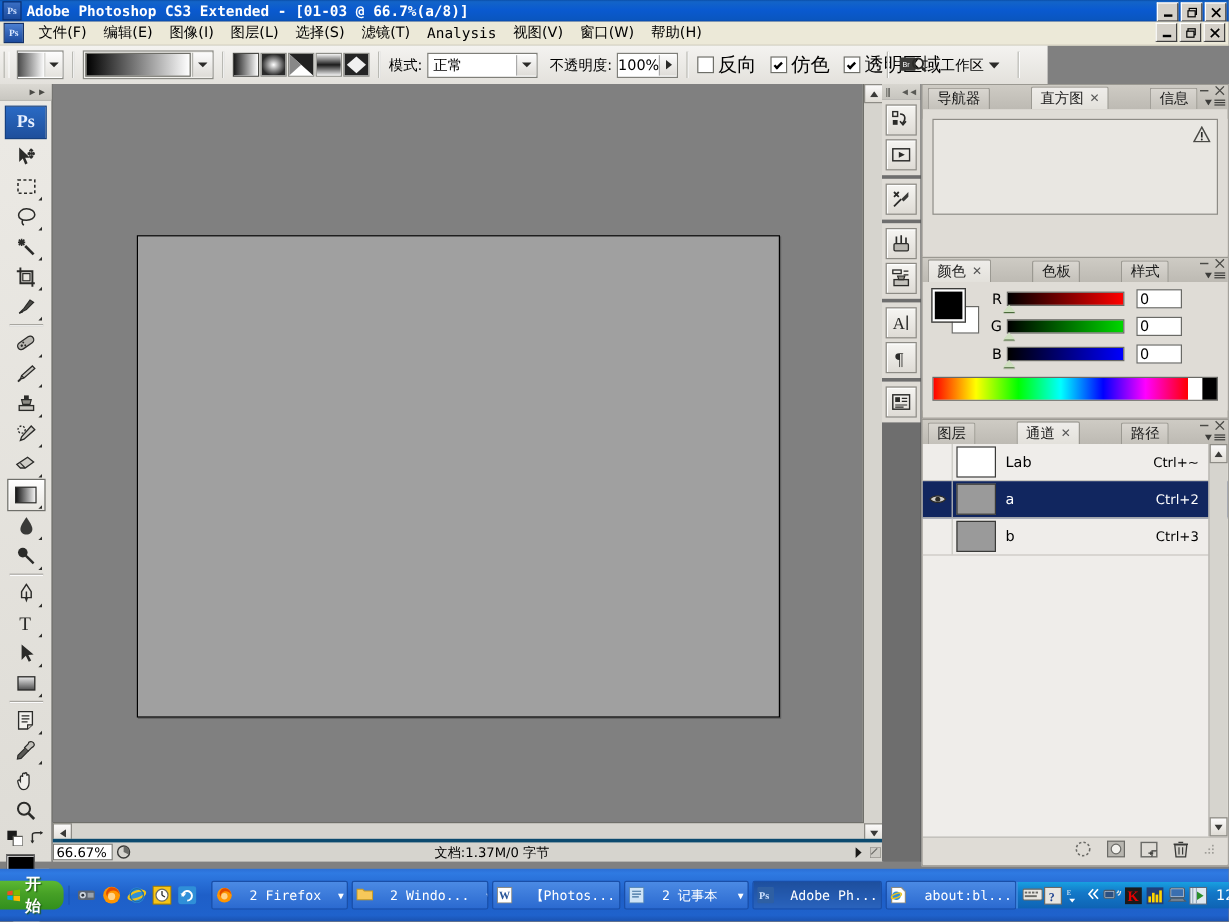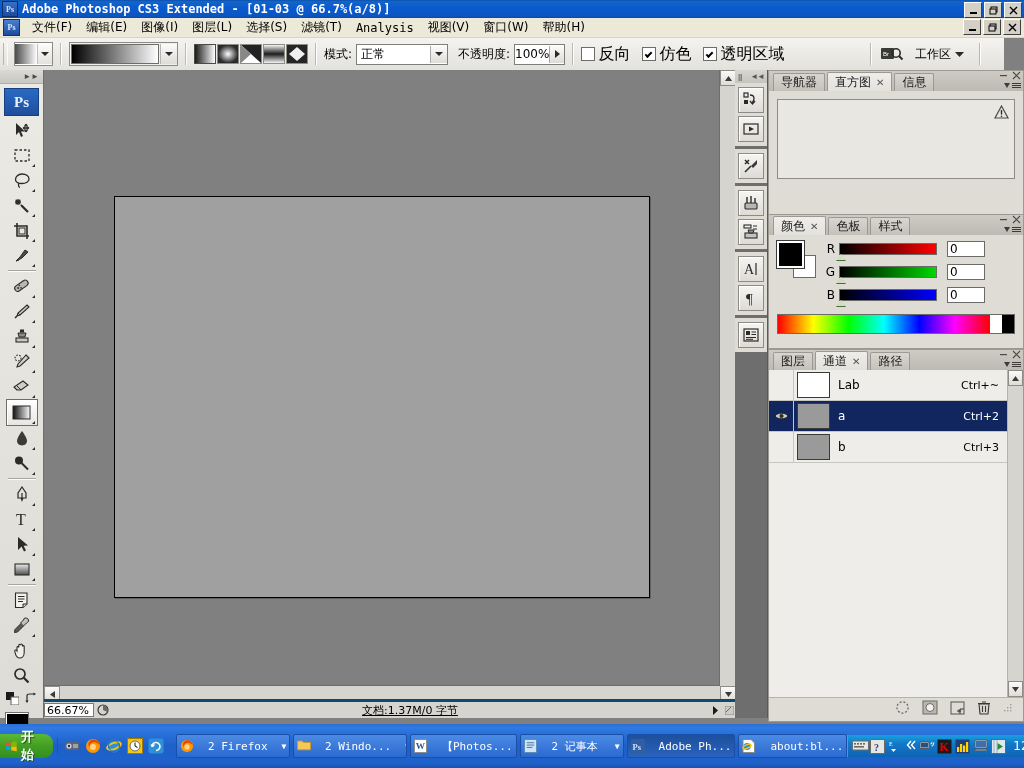--- a/index.html
+++ b/index.html
@@ -54,21 +54,21 @@
     font-family:"Liberation Serif",serif;
   }
   .menu-item{
     padding:2px 7px;font-size:12px;color:#000;white-space:nowrap;cursor:default;
     font-family:"DejaVu Sans","Liberation Sans",sans-serif;
   }
   .menu-win-btns{position:absolute;right:3px;top:1px;display:flex;gap:2px;}
 
   
   .optionsbar{
-    position:absolute;left:0;top:38px;width:1004px;height:32px;
+    position:absolute;left:0;top:38px;width:873px;height:32px;
     background:linear-gradient(to bottom,#f4f3f0,#e3e1dc);
     border-bottom:1px solid #9a9a93;
     display:flex;align-items:center;
   }
   .opt-grip{width:10px;height:32px;display:flex;align-items:center;justify-content:center;}
   .opt-grip i{display:block;width:3px;height:22px;border-left:1px solid #b6b6b0;border-right:1px solid #fbfbfb;}
   .preset-box{
     display:flex;align-items:center;margin-left:4px;
     border:1px solid #8b8b85;background:#fff;height:22px;
   }
@@ -148,38 +148,38 @@
   }
   .vscroll{position:absolute;right:0;top:0;width:16px;height:632px;background:#d6d4ce;border-left:1px solid #6f6f6a;}
   .hscroll{position:absolute;left:0;bottom:16px;right:16px;height:16px;background:#d6d4ce;border-top:1px solid #6f6f6a;}
   .sb-btn{width:16px;height:16px;background:linear-gradient(to bottom,#fbfafa,#dfdcd5);border:1px solid #8e8c86;box-sizing:border-box;display:flex;align-items:center;justify-content:center;}
   .statusbar{
     position:absolute;left:0;bottom:0;right:0;height:16px;
     background:#d6d4ce;border-top:3px solid #0c4a6e;
     display:flex;align-items:center;
   }
   .zoomfield{width:50px;height:14px;background:#fff;border:1px solid #7b7b75;font-size:11px;display:flex;align-items:center;padding-left:2px;box-sizing:border-box;font-family:"DejaVu Sans","Liberation Sans",sans-serif;}
-  .docinfo{flex:1;font-size:11px;text-align:center;font-family:"DejaVu Sans","Liberation Sans",sans-serif;white-space:nowrap;text-decoration:underline;}
+  .docinfo{flex:1;font-size:11px;text-align:center;font-family:"DejaVu Sans","Liberation Sans",sans-serif;white-space:nowrap;}
 
   
   .icondock{
     position:absolute;right:256px;top:0;width:32px;height:648px;
     background:#6e6e6e;border-right:1px solid #5a5a5a;
   }
   .dock-top{height:13px;background:linear-gradient(to bottom,#d8d6d0,#c6c4be);display:flex;align-items:center;justify-content:space-between;padding:0 3px;}
   .dock-top .gr{font-size:8px;color:#595955;letter-spacing:-1px;}
   .dock-group{background:#dfdcd6;padding:4px 0;margin-bottom:3px;display:flex;flex-direction:column;align-items:center;gap:3px;}
   .dock-btn{width:24px;height:24px;border:1px solid #8d8b85;background:linear-gradient(to bottom,#f6f5f2,#dedbd5);display:flex;align-items:center;justify-content:center;box-shadow:inset 1px 1px 0 #fff;}
 
   
   .panels{position:absolute;right:0;top:0;width:256px;height:648px;background:#6e6e6e;}
   .panel{background:#dfdcd6;border:1px solid #9b9992;margin:0;position:relative;}
   .panel-tabs{
     height:20px;background:linear-gradient(to bottom,#cecbc4,#bdbab3);
-    display:flex;align-items:flex-end;padding-left:4px;position:relative;
+    display:flex;align-items:flex-end;padding-left:4px;position:relative;gap:32px;
   }
   .ptab{
     height:17px;padding:0 7px;font-size:12px;display:flex;align-items:center;
     background:linear-gradient(to bottom,#d9d6d0,#c4c1ba);
     border:1px solid #9b9992;border-bottom:none;margin-right:2px;
     border-radius:2px 2px 0 0;color:#1a1a1a;white-space:nowrap;
     font-family:"DejaVu Sans","Liberation Sans",sans-serif;
   }
   .ptab.active{background:linear-gradient(to bottom,#efedea,#e3e1db);height:18px;font-weight:normal;}
   .ptab .x{margin-left:5px;font-size:10px;color:#555;}

